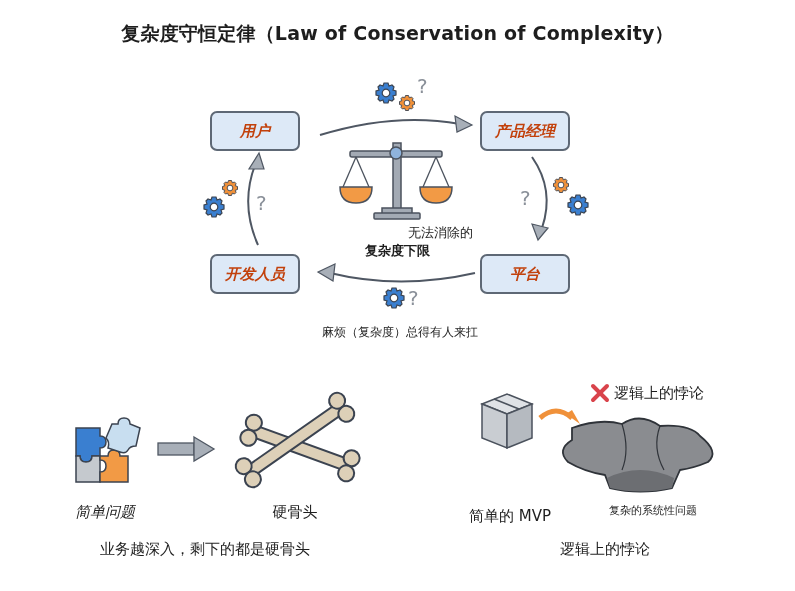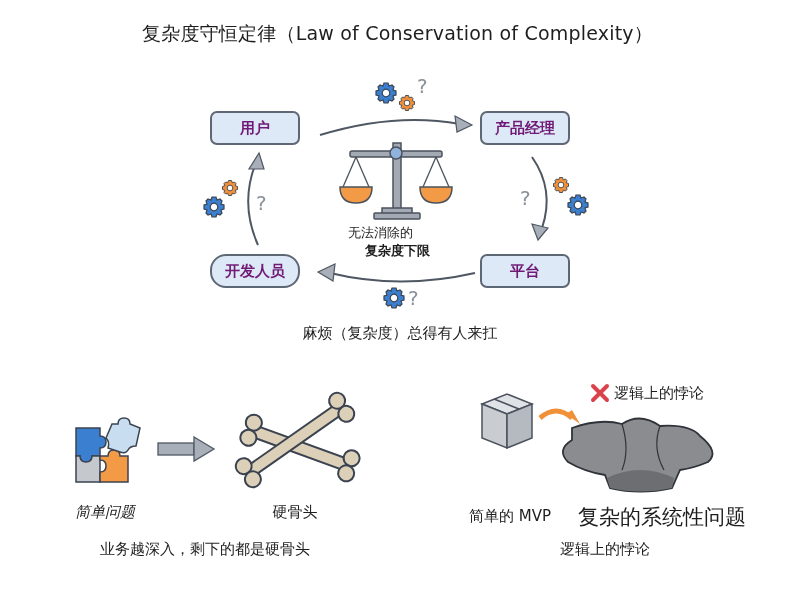--- a/index.html
+++ b/index.html
@@ -1,22 +1,22 @@
 <!DOCTYPE html>
 <html><head>
   <meta charset="utf-8">
   <style>
     html, body { margin:0; padding:0; background:#ffffff; }
     body { width:795px; height:591px; position:relative; overflow:hidden;
       font-family:"DejaVu Sans","Liberation Sans",sans-serif; color:#1e1e1e; }
     .abs { position:absolute; }
-    .title { left:0; width:795px; top:21px; text-align:center; font-size:19px; font-weight:normal; letter-spacing:0.2px; }
-    .node { position:absolute; width:90px; height:34px; border:2px solid #5e6875; border-radius:7px;
+    .title { left:0; width:795px; top:21px; text-align:center; font-size:19px; font-weight:bold; letter-spacing:0.2px; }
+    .node { position:absolute; width:90px; height:40px; border:2px solid #5e6875; border-radius:7px;
       background:#dde9f7; display:flex; align-items:center; justify-content:center;
-      font-size:15px; font-weight:bold; color:#701a75; box-sizing:border-box; }
+      font-size:15px; font-weight:bold; color:#c2410c; box-sizing:border-box;font-style:italic; }
     .label { position:absolute; font-size:14px; color:#1e1e1e; text-align:center; white-space:nowrap; }
     svg.overlay { position:absolute; left:0; top:0; }
   </style>
 </head>
 <body>
 
 <div class="abs title">复杂度守恒定律（Law of Conservation of Complexity）</div>
 
 <svg class="overlay" width="795" height="591">
   <defs>
@@ -83,26 +83,26 @@
     <path d="M340,187 L372,187 Q372,203 356,203 Q340,203 340,187 Z" fill="#f29a45" stroke="#4b525d" stroke-width="1.5"></path>
     <path d="M420,187 L452,187 Q452,203 436,203 Q420,203 420,187 Z" fill="#f29a45" stroke="#4b525d" stroke-width="1.5"></path>
     <rect x="382" y="208" width="30" height="6" fill="#a3aab4" stroke="#4b525d" stroke-width="1.5"></rect>
     <rect x="374" y="213" width="46" height="6" rx="1" fill="#a3aab4" stroke="#4b525d" stroke-width="1.5"></rect>
   </g>
 </svg>
 
 <div class="node" style="left:210px;top:111px;">用户</div>
 <div class="node" style="left:480px;top:111px;">产品经理</div>
 <div class="node" style="left:480px;top:254px;text-align:center;">平台</div>
-<div class="node" style="left:210px;top:254px;border-radius:16px;">开发人员</div>
+<div class="node" style="left:210px;top:254px;">开发人员</div>
 
-<div class="label" style="left:323px;width:115px;top:224px;font-size:13px;">无法消除的</div>
+<div class="label" style="left:358px;width:115px;top:224px;font-size:13px;text-align:right;">无法消除的</div>
 <div class="label" style="left:340px;width:115px;top:242px;font-size:13px;font-weight:bold;">复杂度下限</div>
 
-<div class="label" style="left:250px;width:300px;top:324px;font-size:15px;font-family:Liberation Serif, serif;">麻烦（复杂度）总得有人来扛</div>
+<div class="label" style="left:250px;width:300px;top:324px;font-size:12px;font-family:Liberation Serif, serif;">麻烦（复杂度）总得有人来扛</div>
 
 <svg class="overlay" width="795" height="591">
   <g>
     <path d="M76,428 L100,428 L100,436 Q106,436 106,442 Q106,448 100,448 L100,456 L92,456 Q92,462 86,462 Q80,462 80,456 L76,456 Z" fill="#3a7fd0" stroke="#3b4350" stroke-width="1.5"></path>
     <path d="M76,456 L80,456 Q80,462 86,462 Q92,462 92,456 L100,456 L100,482 L76,482 Z" fill="#c5c9ce" stroke="#3b4350" stroke-width="1.5"></path>
     <path d="M100,456 L108,456 Q108,450 114,450 Q120,450 120,456 L128,456 L128,482 L100,482 L100,472 Q106,472 106,466 Q106,460 100,460 Z" fill="#f29a45" stroke="#3b4350" stroke-width="1.5"></path>
     <path d="M112,424 L118,424 Q118,418 124,418 Q130,418 130,424 L140,428 L136,446 Q130,446 128,450 Q126,454 120,452 L108,448 Q110,442 106,438 Z" fill="#c8def0" stroke="#3b4350" stroke-width="1.5"></path>
   </g>
   <g>
     <rect x="158" y="443" width="36" height="12" fill="#a8afb8" stroke="#4f5763" stroke-width="1.3"></rect>
@@ -148,14 +148,14 @@
     <path d="M660,426 Q652,448 664,470" fill="none" stroke="#2f3339" stroke-width="1.2"></path>
   </g>
   <g stroke="#d9434b" stroke-width="4" stroke-linecap="round">
     <line x1="593" y1="386" x2="607" y2="400"></line>
     <line x1="607" y1="386" x2="593" y2="400"></line>
   </g>
 </svg>
 
 <div class="label" style="left:614px;top:384px;font-size:15px;text-align:left;">逻辑上的悖论</div>
 <div class="label" style="left:460px;width:100px;top:507px;font-size:15px;">简单的 MVP</div>
-<div class="label" style="left:578px;width:150px;top:503px;font-size:21px;">复杂的系统性问题</div>
+<div class="label" style="left:578px;width:150px;top:503px;font-size:11px;">复杂的系统性问题</div>
 <div class="label" style="left:530px;width:150px;top:540px;font-size:15px;">逻辑上的悖论</div>
 
 </body></html>

